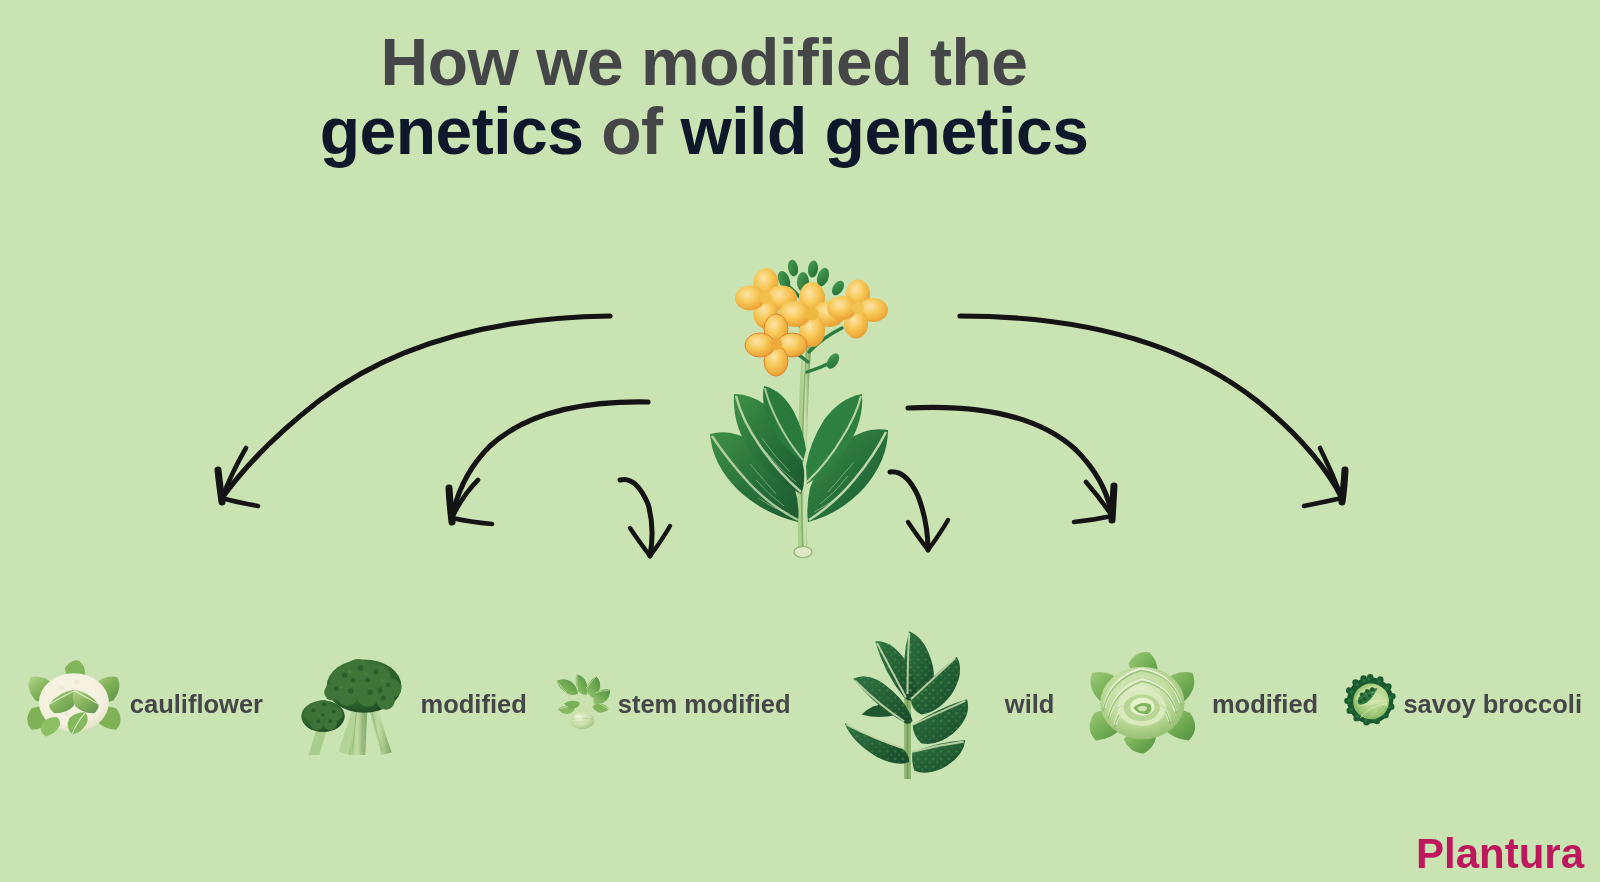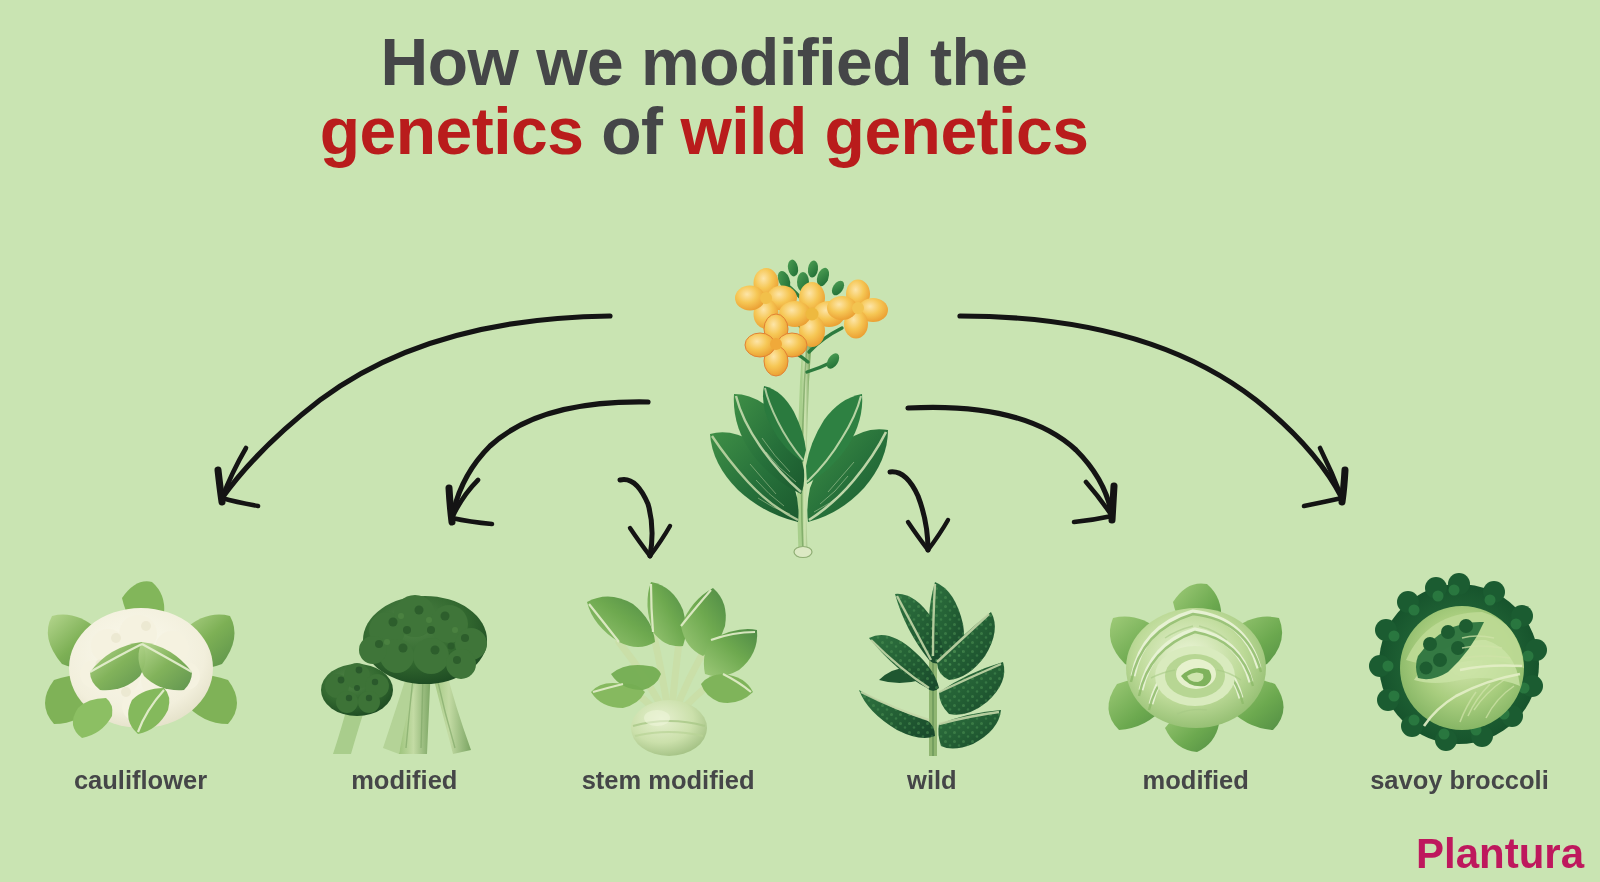--- a/index.html
+++ b/index.html
@@ -19,37 +19,37 @@
     position:absolute;
     top:28px; left:0; width:1408px;
     text-align:center;
     line-height:1.04;
     font-weight:bold;
     font-size:66px;
     letter-spacing:-0.5px;
   }
   #title-line-1, #title-line-2 { display:block; white-space:nowrap; }
   .t-dark   { color:#454648; }
-  .t-orange { color:#b91c1c; }
+  .t-orange { color:#0f172a; }
 
   
   #plant { position:absolute; left:672px; top:222px; width:256px; height:340px; }
 
   
   #arrows { position:absolute; left:0; top:260px; width:1600px; height:320px; }
 
   
   #veg-row {
     position:absolute; left:0; top:545px; width:1600px; height:250px;
     display:flex; justify-content:space-between; align-items:flex-end;
     padding:0 18px;
   }
   .veg-item {
     width:245px;
-    display:flex; flex-direction:column; align-items:center;
+    display:flex; flex-direction:row; align-items:center;
   }
   .veg-art { width:230px; height:190px; display:block; }
   .veg-label {
     margin-top:8px;
     font-size:25.5px; font-weight:bold; color:#454648;
     white-space:nowrap; text-align:center;
   }
 
   
   #brand {

